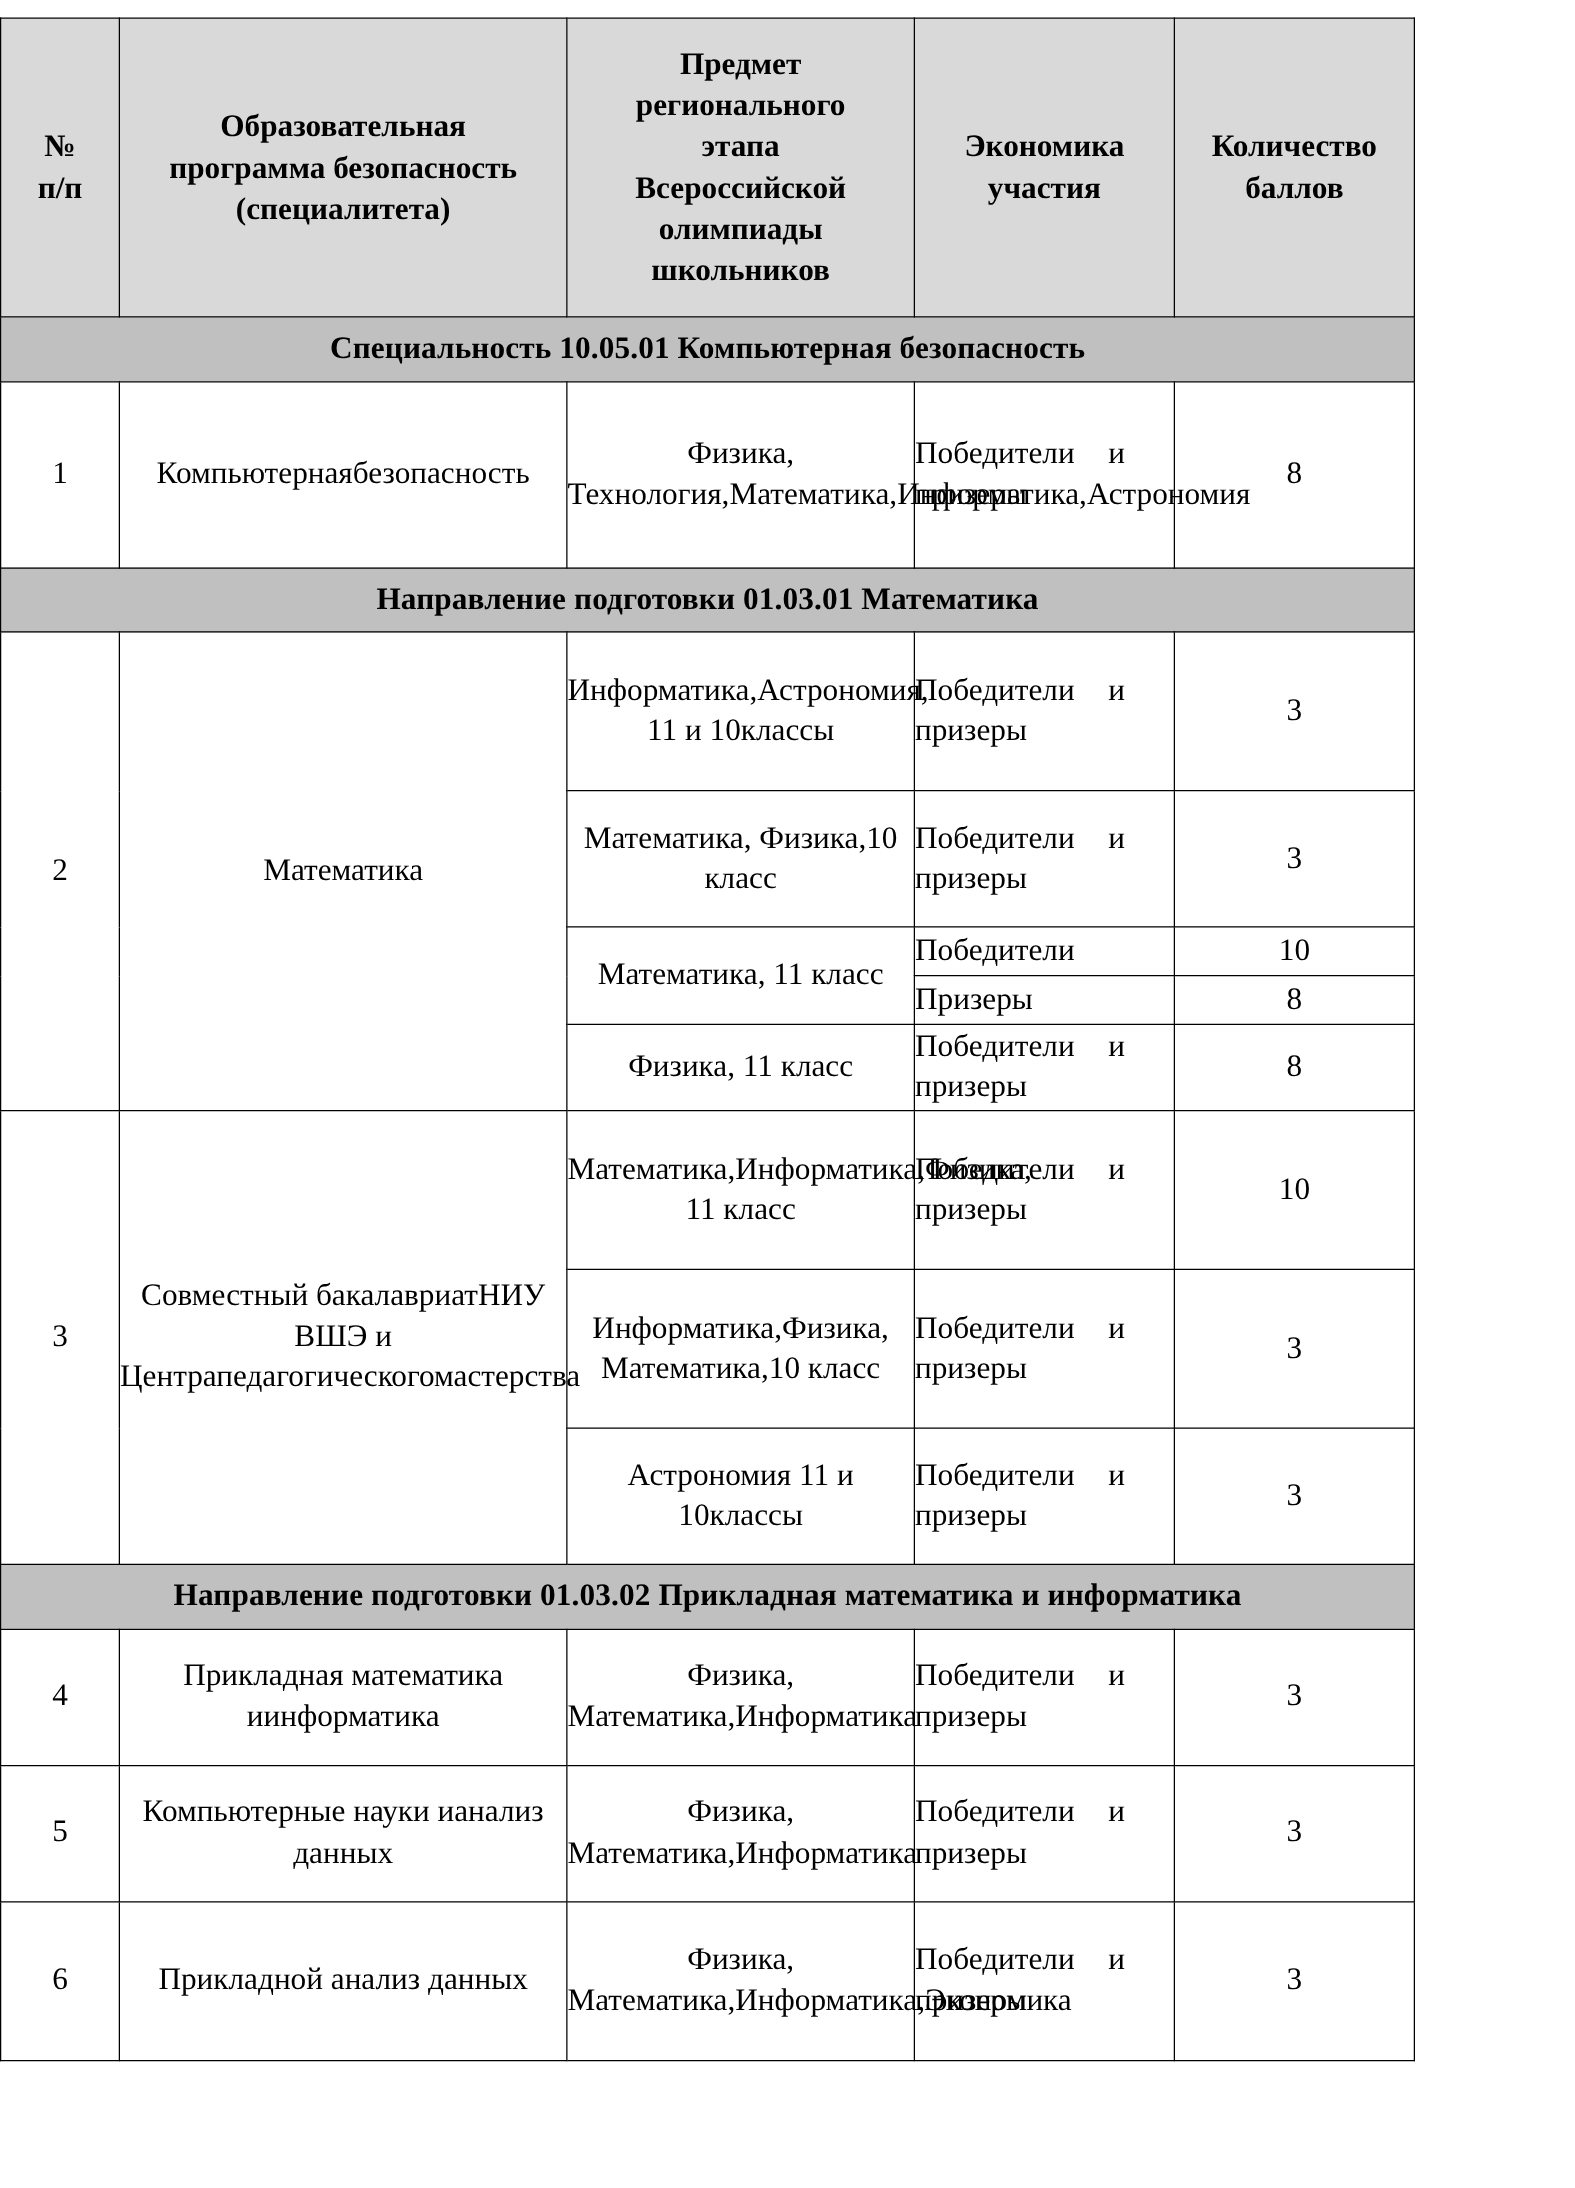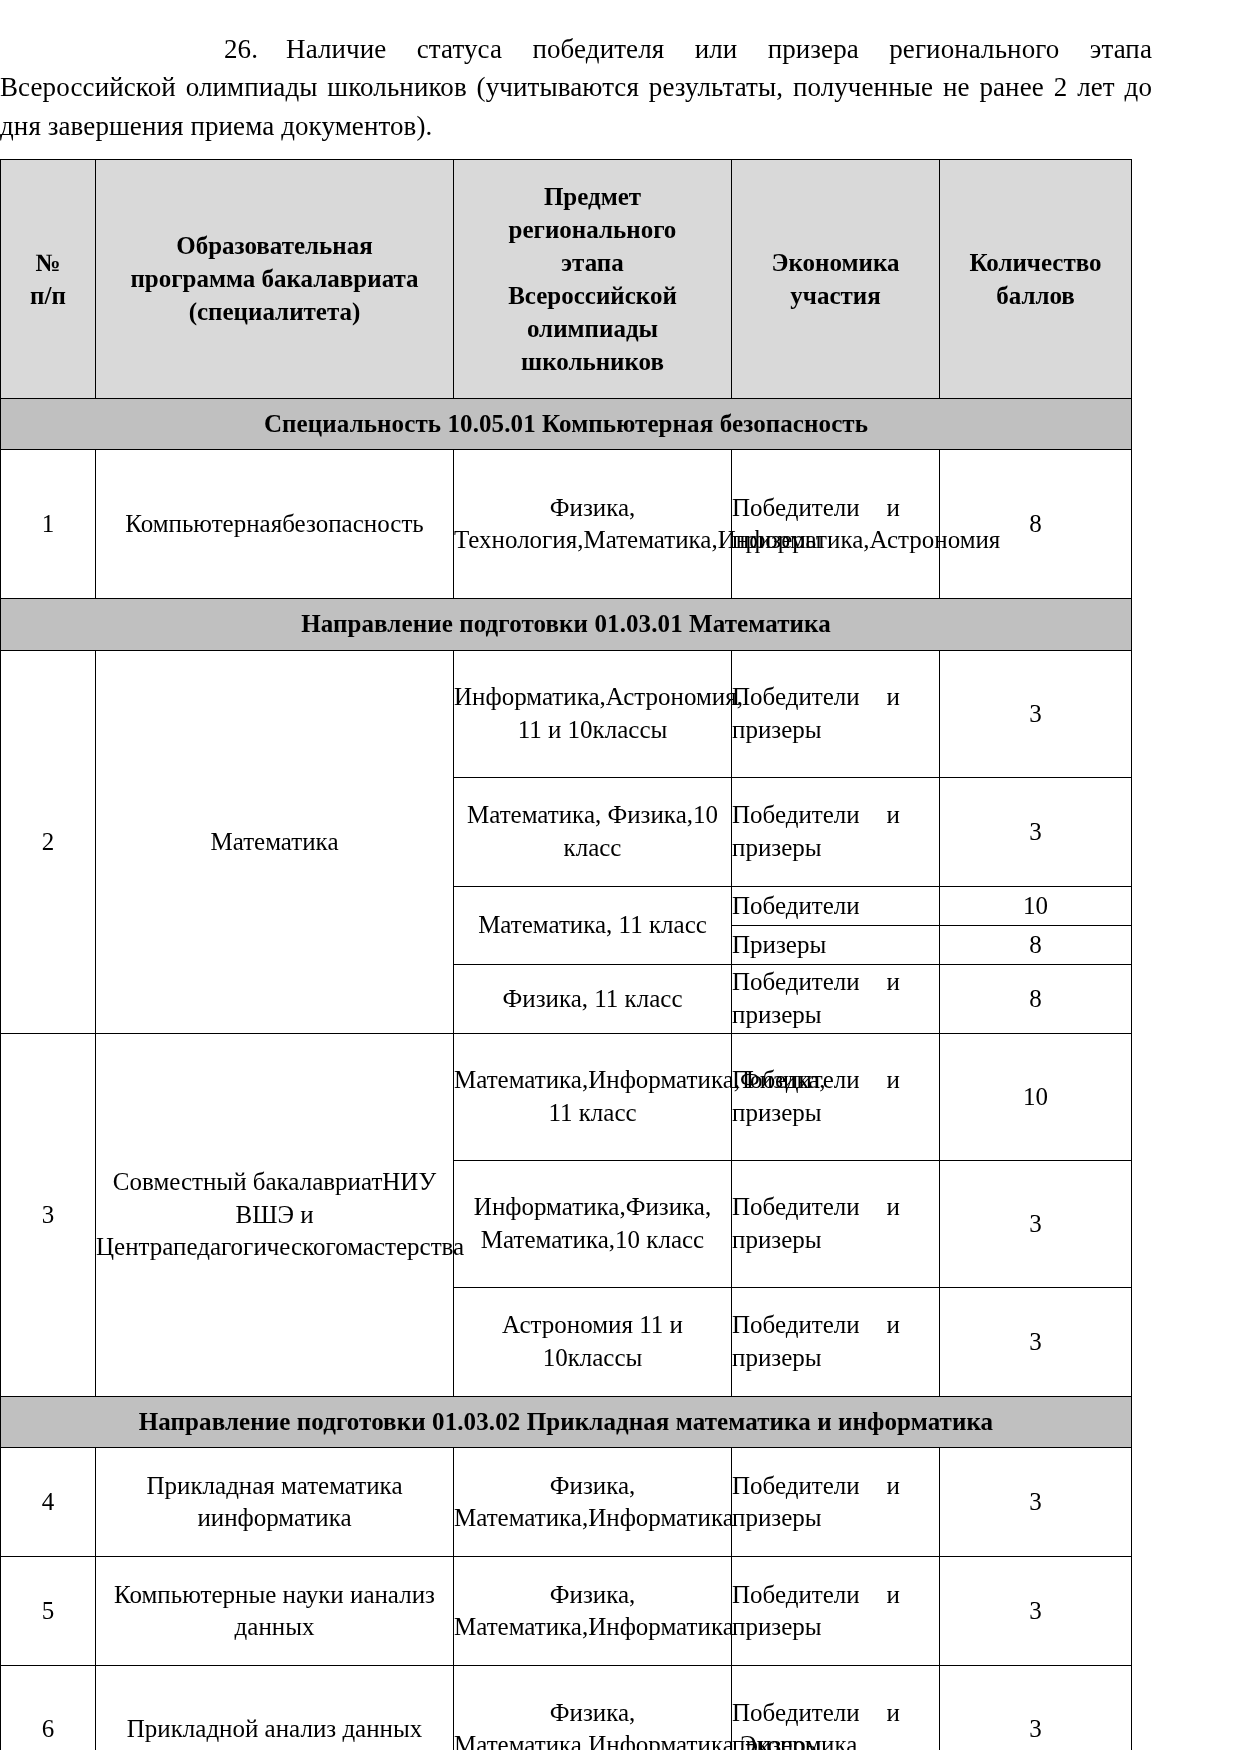--- a/index.html
+++ b/index.html
@@ -122,42 +122,39 @@
   tr.r-h4 td { height:  38px; }
   tr.r-h5 td { height:  68px; }
   tr.r-h6 td { height: 126px; }
   tr.r-h7 td { height: 108px; }
 </style>
 </head>
 <body>
 
 <div class="page">
 
-  <p class="intro">
-    <span class="num-label">26.</span><span>Наличие статуса победителя или призера регионального этапа Всероссийской олимпиады школьников (учитываются результаты, полученные не ранее 2 лет до дня завершения приема документов).</span>
-  </p>
 
   <div class="tbl-wrap">
     <table class="grid">
       <colgroup>
         <col class="c-num">
           <col class="c-prog">
           <col class="c-subj">
           <col class="c-res">
           <col class="c-score">
       </colgroup>
       <thead>
         <tr class="head">
           <th>
             <span>№</span><br>
             <span>п/п</span>
           </th>
           <th>
             <span>Образовательная</span><br>
-            <span>программа бакалавриата</span><br>
+            <span>программа безопасность</span><br>
             <span>(специалитета)</span>
           </th>
           <th>
             <span>Предмет</span><br>
             <span>регионального</span><br>
             <span>этапа</span><br>
             <span>Всероссийской</span><br>
             <span>олимпиады</span><br>
             <span>школьников</span>
           </th>

